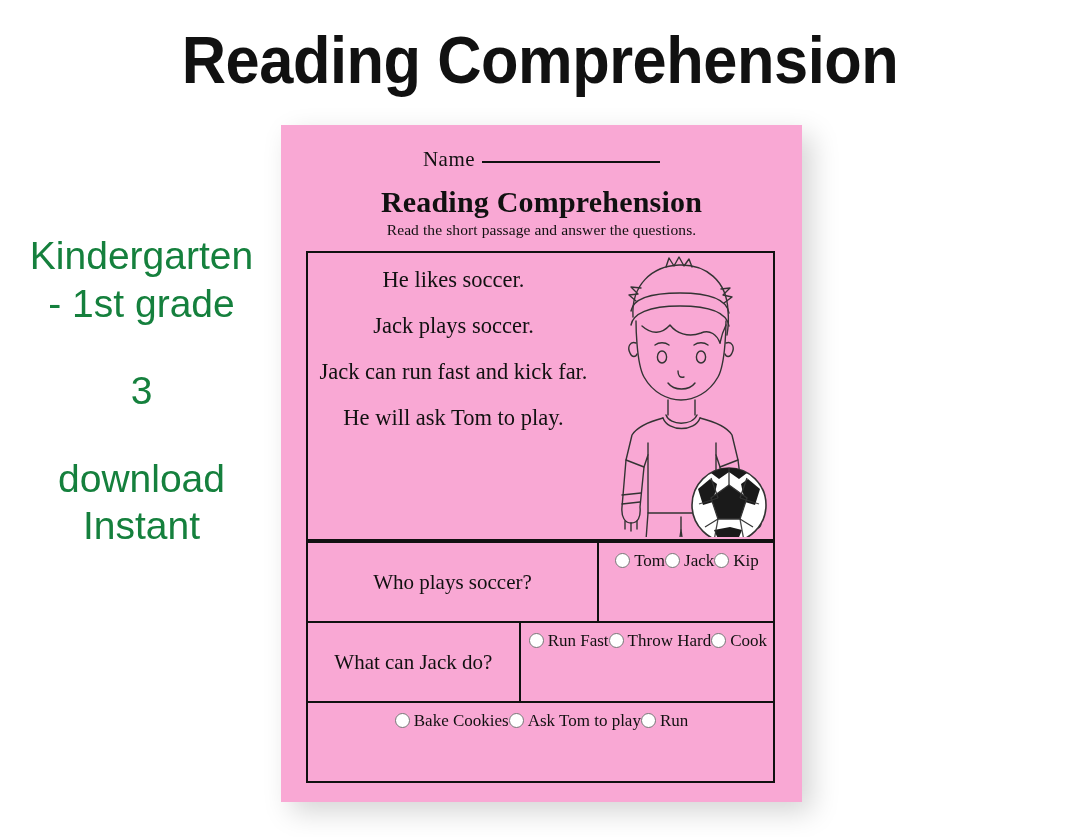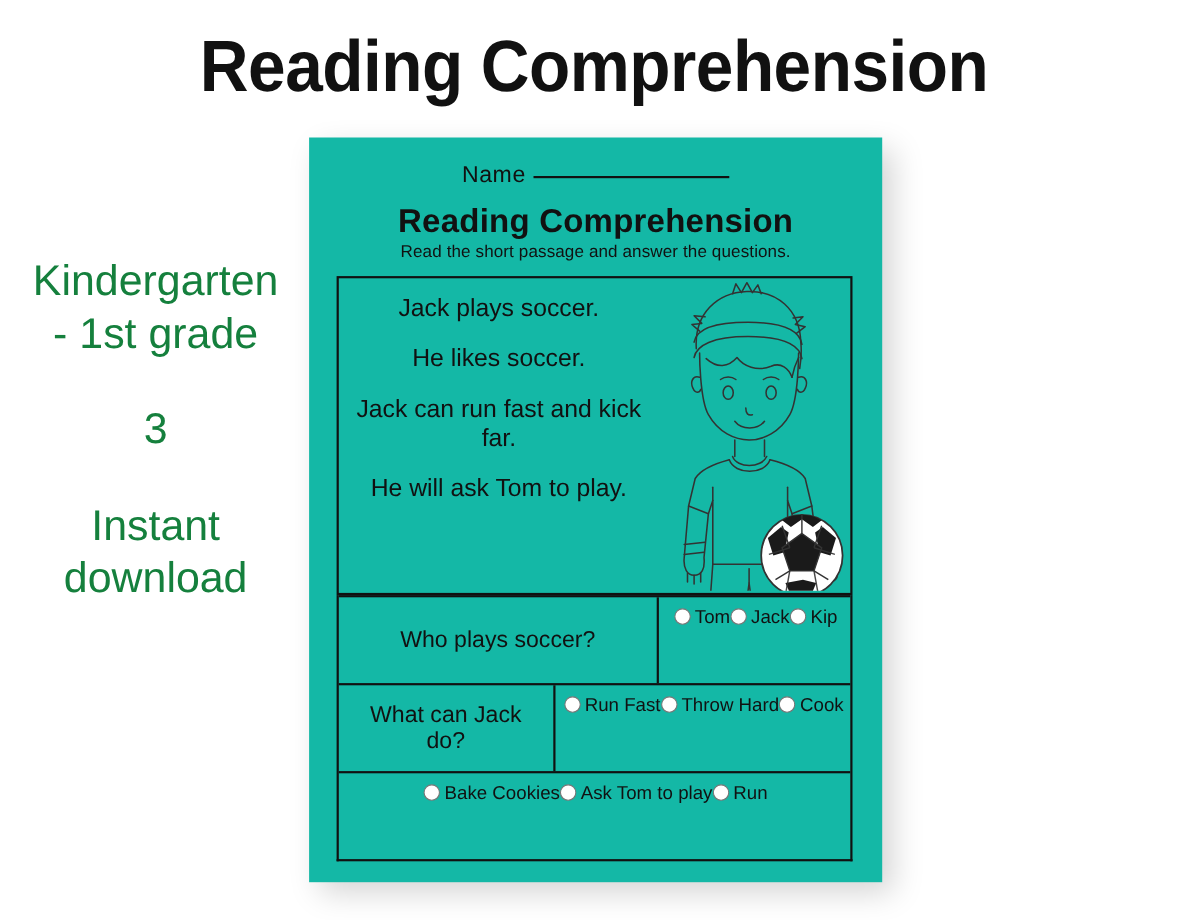--- a/index.html
+++ b/index.html
@@ -51,24 +51,24 @@
   #info-column .info-block:last-child { margin-bottom: 0; }
   #info-column .info-line { display: block; }
 
   
   #worksheet-page {
     position: absolute;
     left: 281px;
     top: 125px;
     width: 521px;
     height: 677px;
-    background: #14b8a6;
+    background: #f9a8d4;
     box-shadow: 10px 10px 26px rgba(0,0,0,0.17);
     overflow: hidden;
-    font-family: Liberation Sans, sans-serif;
+    font-family: Liberation Serif, serif;
     color: #111111;
   }
 
   
   #name-row {
     position: absolute;
     top: 22px;
     left: 0;
     width: 521px;
     text-align: center;
@@ -201,38 +201,38 @@
 
 <div id="info-column">
     <div class="info-block">
       <span class="info-line">Kindergarten</span>
       <span class="info-line">- 1st grade</span>
     </div>
     <div class="info-block">
       <span class="info-line">3</span>
     </div>
     <div class="info-block">
+      <span class="info-line">download</span>
       <span class="info-line">Instant</span>
-      <span class="info-line">download</span>
     </div>
   </div>
 
 <div id="worksheet-page">
 
   <div id="name-row">
     <span class="name-label">Name</span><span class="name-rule"></span>
   </div>
 
   <div id="ws-title">Reading Comprehension</div>
   <div id="ws-subtitle">Read the short passage and answer the questions.</div>
 
   <div id="passage-box">
     <div id="passage-text">
+        <div class="passage-line">He likes soccer.</div>
         <div class="passage-line">Jack plays soccer.</div>
-        <div class="passage-line">He likes soccer.</div>
         <div class="passage-line">Jack can run fast and kick far.</div>
         <div class="passage-line">He will ask Tom to play.</div>
       </div>
     <div id="illustration">
       <svg width="172" height="282" viewBox="0 0 172 282">
         <g fill="none" stroke="#333" stroke-width="1.4" stroke-linecap="round" stroke-linejoin="round">
 
           <path d="M33 62 C31 30 52 11 79 10 C106 9 127 26 128 56 C129 66 128 74 127 80"></path>
 
           <path d="M66 12 L69 3 L74 11 L79 2 L84 11 L89 4 L92 12"></path>

